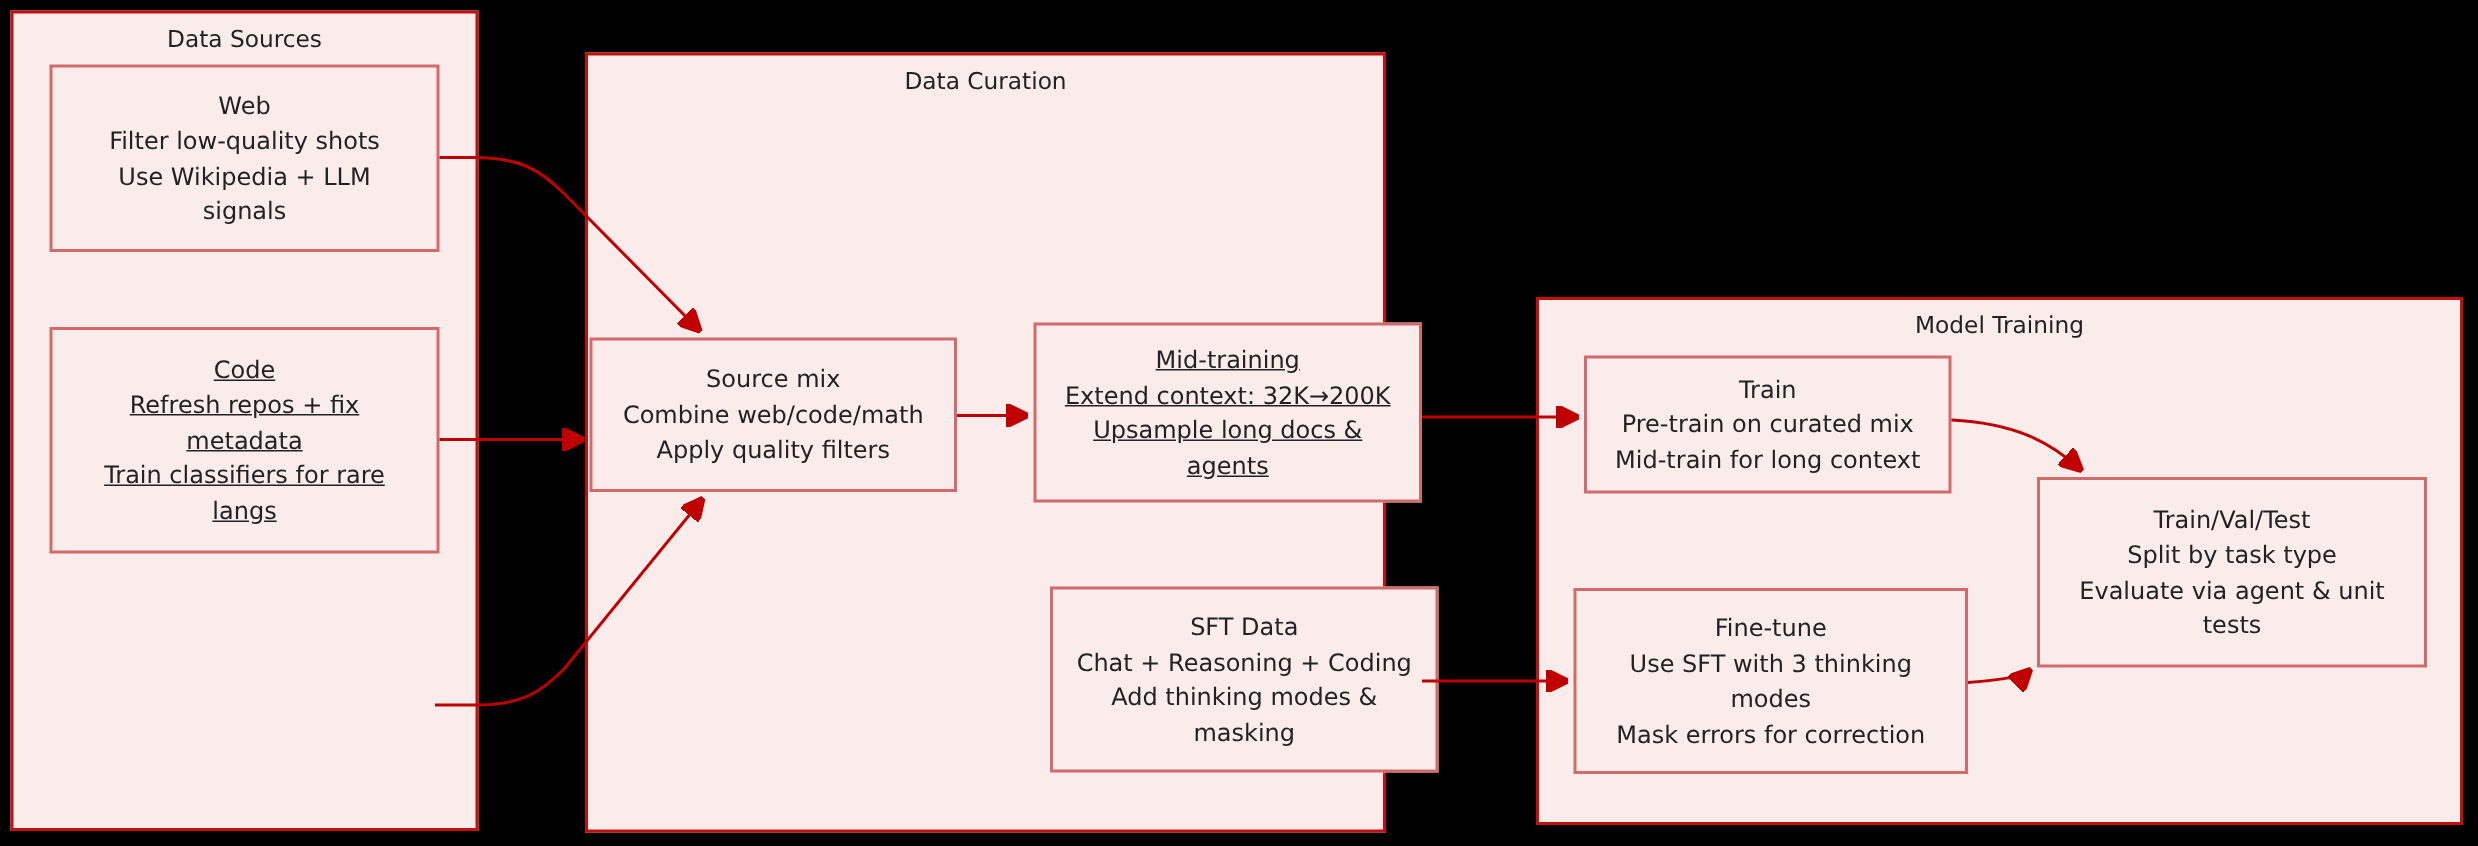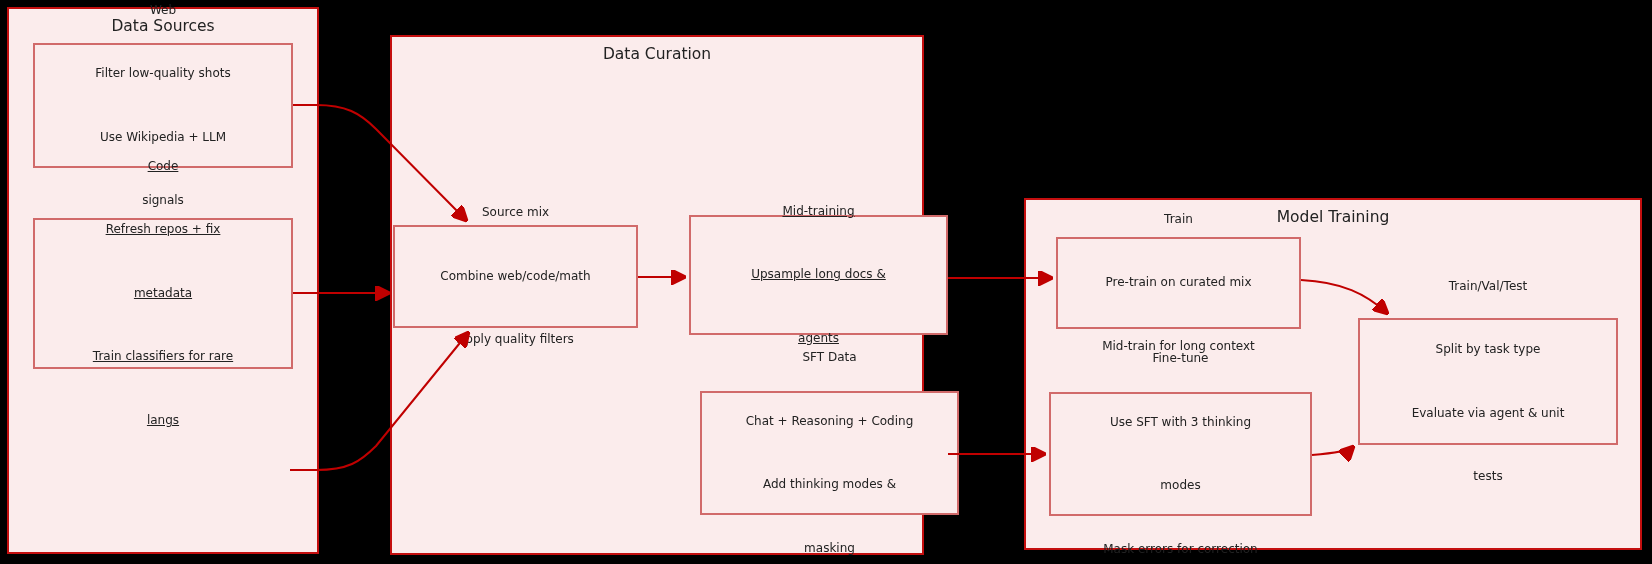--- a/index.html
+++ b/index.html
@@ -32,24 +32,23 @@
     font-size:15.5px;line-height:20px;
     color:var(--text);
   }
   .node{
     position:absolute;
     background:var(--node-fill);
     border:2px solid var(--node-border);
     display:flex;flex-direction:column;
     justify-content:center;align-items:center;
     text-align:center;
-    font-size:12px;line-height:23.5px;
+    font-size:16px;line-height:23.5px;
     color:var(--text);
     padding:2px 6px;
-    gap:40px;
   }
   #edges{
     position:absolute;top:0;left:0;
     pointer-events:none;
   }
   #edges path{
     fill:none;
     stroke:var(--arrow);
     stroke-width:2px;
   }
@@ -89,20 +88,21 @@
 
 
   <div class="node" style="left:393px;top:225px;width:245px;height:103px;">
       <div class="node-line">Source mix</div>
       <div class="node-line">Combine web/code/math</div>
       <div class="node-line">Apply quality filters</div>
     </div>
 
   <div class="node" style="left:689px;top:215px;width:259px;height:120px;text-decoration:underline;">
       <div class="node-line">Mid-training</div>
+      <div class="node-line">Extend context: 32K→200K</div>
       <div class="node-line">Upsample long docs &amp;</div>
       <div class="node-line">agents</div>
     </div>
 
   <div class="node" style="left:689px;top:391px;width:259px;height:124px;margin-left:11px;">
       <div class="node-line">SFT Data</div>
       <div class="node-line">Chat + Reasoning + Coding</div>
       <div class="node-line">Add thinking modes &amp;</div>
       <div class="node-line">masking</div>
     </div>

